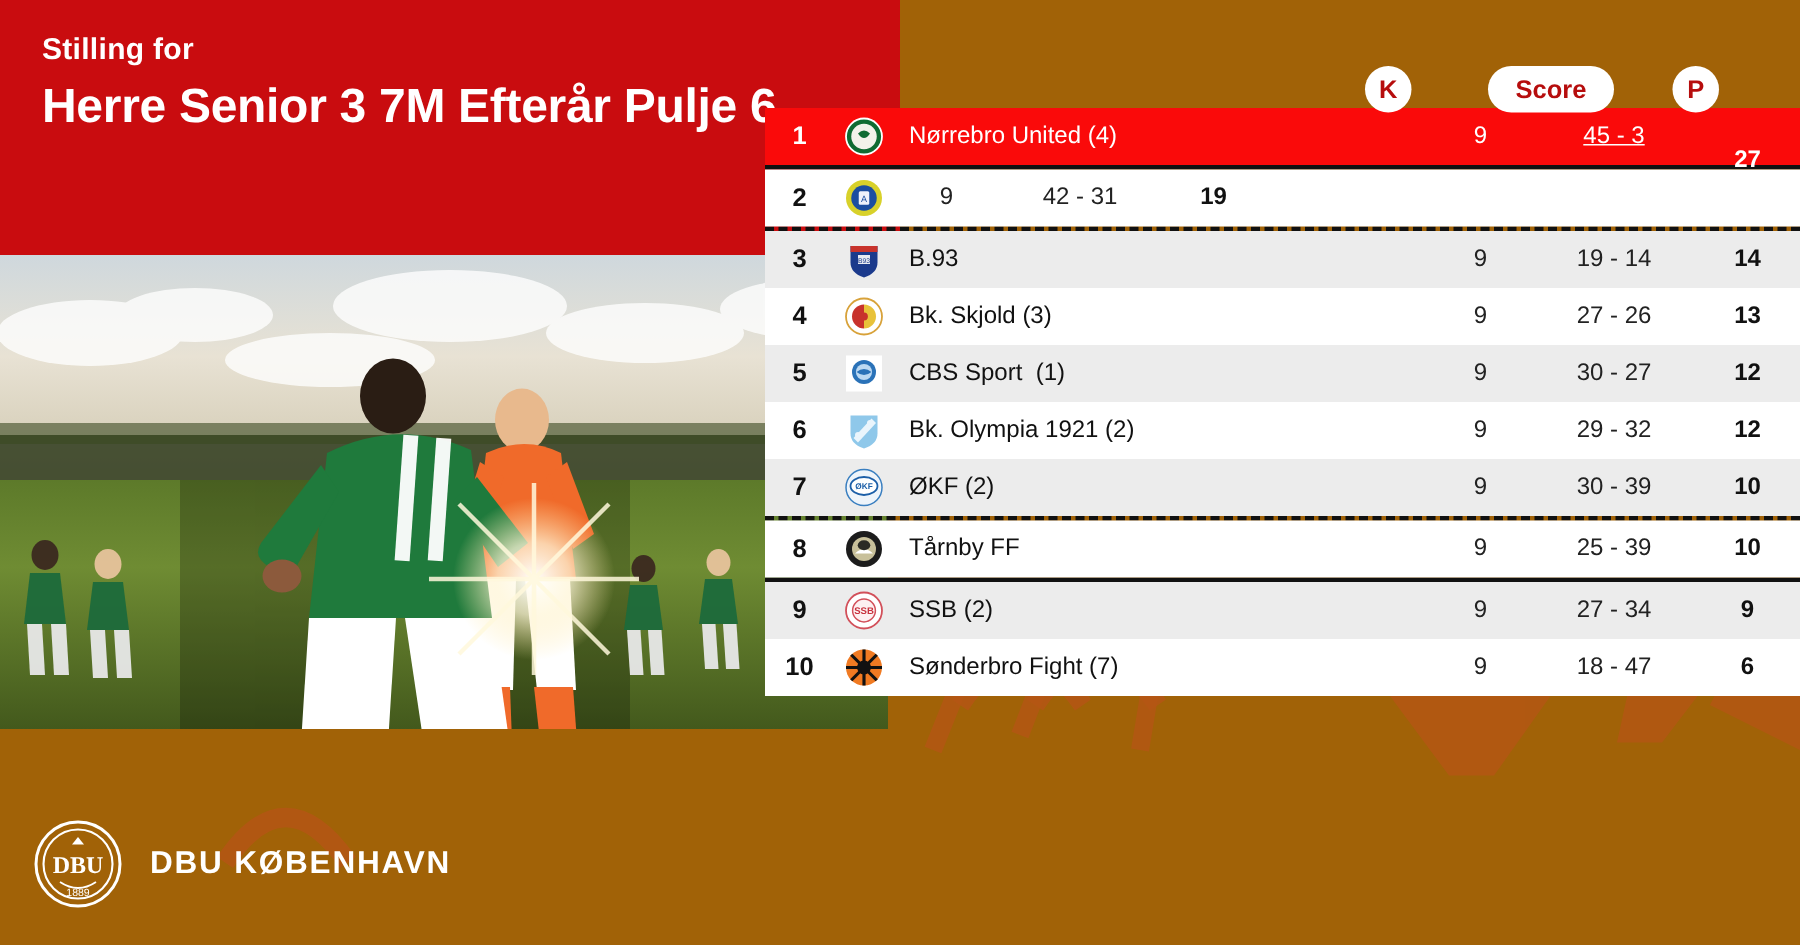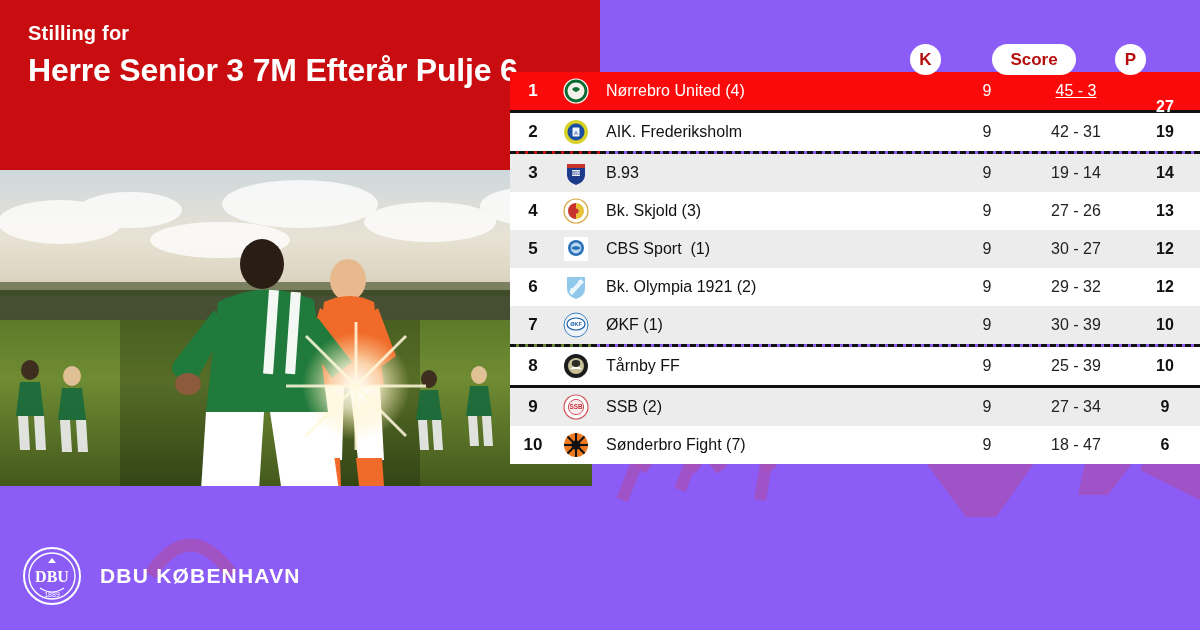--- a/index.html
+++ b/index.html
@@ -1,21 +1,21 @@
 <!DOCTYPE html>
 <html><head>
 <meta charset="utf-8">
 <style>
   html,body{margin:0;padding:0;}
   body{
     width:1200px;height:630px;overflow:hidden;
     font-family:"Liberation Sans",sans-serif;
     background:#c90c0f;
   }
-  #root{position:relative;width:1200px;height:630px;background:#8b5cf6;overflow:hidden;}
+  #root{position:relative;width:1200px;height:630px;background:#a16207;overflow:hidden;}
 
   
   .watermark{position:absolute;inset:0;opacity:.30;pointer-events:none;}
 
   
   .header{position:absolute;left:0;top:0;width:600px;height:170px;background:#c90c0f;z-index:5;}
   .eyebrow{position:absolute;left:28px;top:22px;color:#fff;font-size:20px;font-weight:bold;letter-spacing:.2px;}
   .title{position:absolute;left:28px;top:50px;width:500px;color:#fff;font-size:32px;font-weight:bold;
          line-height:41px;letter-spacing:-.2px;}
 
@@ -224,21 +224,20 @@
       <div class="row">
         <div class="pos">2</div>
         <div class="crest">
           <svg width="26" height="26" viewBox="0 0 26 26">
             <circle cx="13" cy="13" r="12" fill="#d8d12a"></circle>
             <circle cx="13" cy="13" r="8.5" fill="#1b4ea0"></circle>
             <rect x="9.5" y="8.5" width="7" height="9" rx="1" fill="#eef2fb"></rect>
             <text x="13" y="15.5" text-anchor="middle" font-size="6" fill="#1b4ea0" font-family="Liberation Sans, sans-serif">A</text>
           </svg>
         </div>
-        <div class="team">AIK. Frederiksholm</div>
         <div class="k">9</div>
         <div class="score">42 - 31</div>
         <div class="p">19</div>
       </div>
       <div class="sep-dashed"></div>
       <div class="row alt">
         <div class="pos">3</div>
         <div class="crest">
           <svg width="26" height="26" viewBox="0 0 26 26">
             <path d="M4 4 l18 0 l0 11 q0 7 -9 10 q-9 -3 -9 -10 z" fill="#1b3a8c"></path>
@@ -299,21 +298,21 @@
       </div>
       <div class="row alt">
         <div class="pos">7</div>
         <div class="crest">
           <svg width="26" height="26" viewBox="0 0 26 26">
             <circle cx="13" cy="13" r="12" fill="#eef4fa" stroke="#3a7fc0" stroke-width="1"></circle>
             <ellipse cx="13" cy="12" rx="9" ry="6" fill="#fff" stroke="#1c5fa8" stroke-width="1.2"></ellipse>
             <text x="13" y="14.2" text-anchor="middle" font-size="5.5" font-weight="bold" fill="#1c5fa8" font-family="Liberation Sans, sans-serif">ØKF</text>
           </svg>
         </div>
-        <div class="team">ØKF (1)</div>
+        <div class="team">ØKF (2)</div>
         <div class="k">9</div>
         <div class="score">30 - 39</div>
         <div class="p">10</div>
       </div>
       <div class="sep-dashed"></div>
       <div class="row">
         <div class="pos">8</div>
         <div class="crest">
           <svg width="26" height="26" viewBox="0 0 26 26">
             <circle cx="13" cy="13" r="12" fill="#1c1c1c"></circle>

